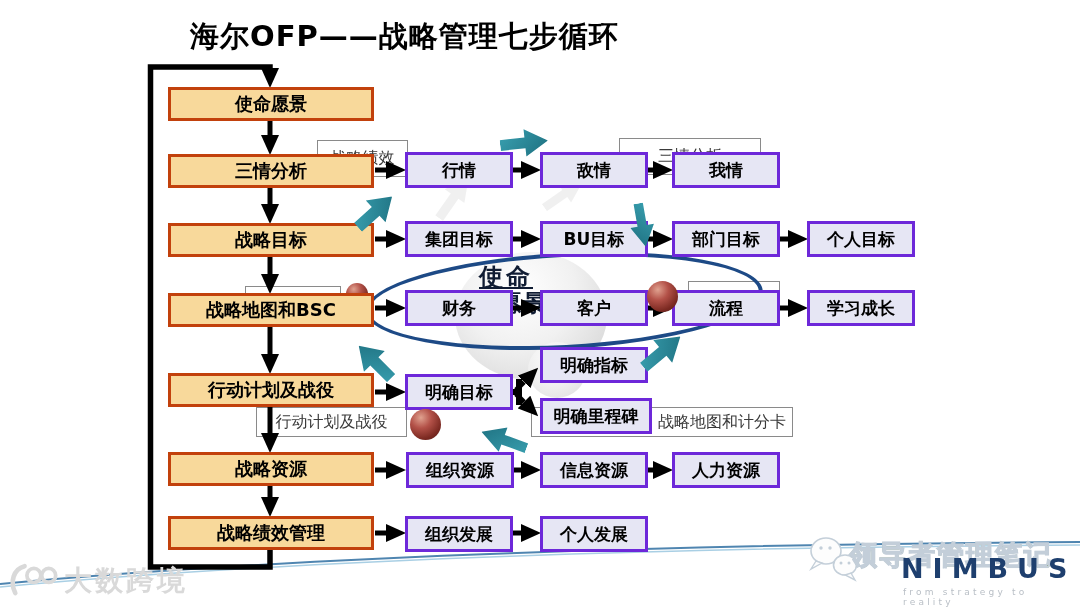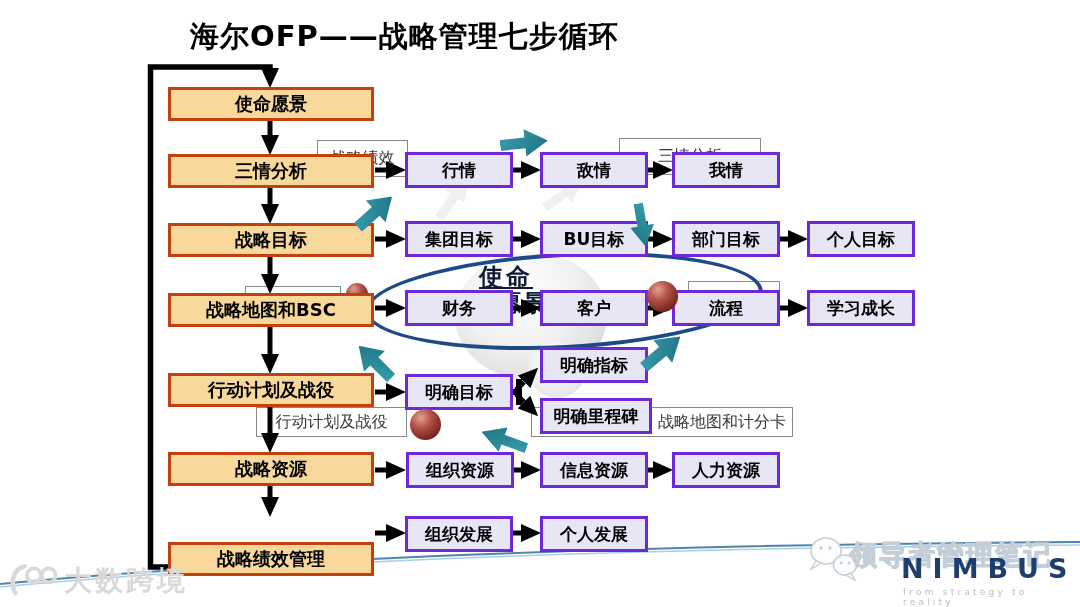--- a/index.html
+++ b/index.html
@@ -128,21 +128,21 @@
       <line x1="516" y1="394" x2="524" y2="402" marker-end="url(#ah)"></line>
     </g>
   </svg>
 
   <div class="step" style="top:87px;">使命愿景</div>
   <div class="step" style="top:154px;">三情分析</div>
   <div class="step" style="top:223px;">战略目标</div>
   <div class="step" style="top:293px;">战略地图和BSC</div>
   <div class="step" style="top:373px;">行动计划及战役</div>
   <div class="step" style="top:452px;">战略资源</div>
-  <div class="step" style="top:516px;margin-top:26px;">战略绩效管理</div>
+  <div class="step" style="top:516px;">战略绩效管理</div>
 
   <div class="node" style="left:405px;top:152px;">行情</div>
   <div class="node" style="left:540px;top:152px;">敌情</div>
   <div class="node" style="left:672px;top:152px;">我情</div>
 
   <div class="node" style="left:405px;top:221px;">集团目标</div>
   <div class="node" style="left:540px;top:221px;">BU目标</div>
   <div class="node" style="left:672px;top:221px;">部门目标</div>
   <div class="node" style="left:807px;top:221px;">个人目标</div>
 

